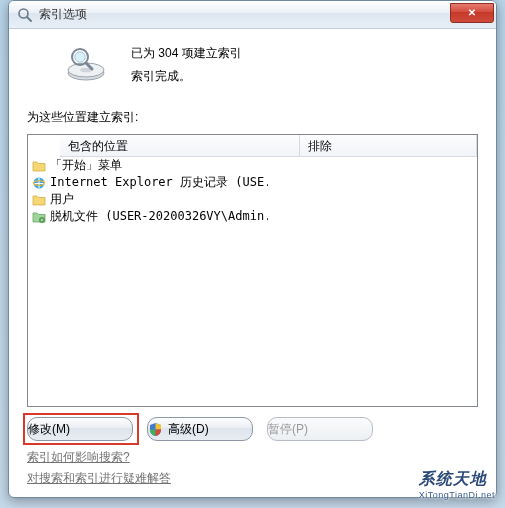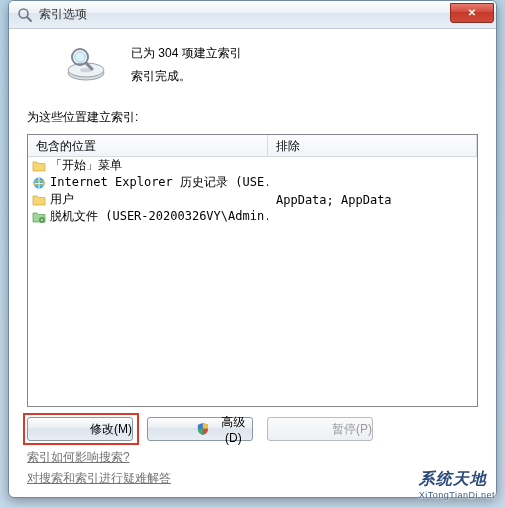--- a/index.html
+++ b/index.html
@@ -51,20 +51,21 @@
 .listbox {
   flex: 1;
   border: 1px solid #828790;
   background: #fff;
   overflow: hidden;
 }
 .list-head {
   display: flex; height: 22px;
   background: linear-gradient(180deg, #fdfdfe 0%, #f1f4f8 100%);
   border-bottom: 1px solid #d6dbe1;
+  margin-left: 32px;
 }
 .list-head .col {
   padding: 3px 8px; border-right: 1px solid #d6dbe1;
 }
 .col-loc { width: 240px; }
 .col-exc { flex: 1; }
 .list-body { }
 .row {
   display: flex; align-items: center; height: 17px;
   font-family: SimSun, monospace; font-size: 12px;
@@ -74,24 +75,24 @@
 .row .c1 { width: 218px; }
 .row .c2 { flex: 1; padding-left: 8px; }
 .row-icon { width: 14px; height: 14px; }
 .buttons {
   display: flex; gap: 14px; margin-top: 10px; margin-bottom: 6px;
 }
 .win-btn {
   width: 106px; height: 24px;
   background: linear-gradient(180deg, #fdfdfe 0%, #eaeef3 45%, #dde4ec 46%, #e8edf3 100%);
   border: 1px solid #8b98a6;
-  border-radius: 3px;
-  display: flex; align-items: center; justify-content: flex-end;
+  border-radius: 10px;
+  display: flex; align-items: center; justify-content: flex-start;
   gap: 5px; cursor: pointer;
-  font-family: SimSun, sans-serif; font-size: 12px; padding-left: 48px;
+  font-family: SimSun, sans-serif; font-size: 12px;
 }
 .win-btn.disabled {
   color: #9a9a9a; border-color: #b5bcc4; cursor: default;
   background: linear-gradient(180deg, #fafbfc, #edf0f3);
 }
 .highlight-box {
   position: absolute;
   border: 2px solid #d73a2a;
   pointer-events: none;
 }
@@ -171,21 +172,20 @@
             <span class="cell c1">Internet Explorer 历史记录 (USE...</span>
             <span class="cell c2"></span>
           </div>
           <div class="row">
             <span class="cell c0">
               <span class="row-icon"><svg viewBox="0 0 14 14">
                   <path d="M1 3h4l1.5 1.5H13v7.5H1z" fill="#f7d774" stroke="#c9a933" stroke-width=".7"></path>
                 </svg></span>
             </span>
             <span class="cell c1">用户</span>
-            <span class="cell c2">AppData; AppData</span>
           </div>
           <div class="row">
             <span class="cell c0">
               <span class="row-icon"><svg viewBox="0 0 14 14">
                   <path d="M1 3h4l1.5 1.5H13v7.5H1z" fill="#9fd49a" stroke="#5a9e54" stroke-width=".7"></path>
                   <circle cx="10" cy="10" r="3" fill="#5a9e54"></circle>
                   <path d="M9.4 8.7v2.6l1.8-1.3z" fill="#fff"></path>
                 </svg></span>
             </span>
             <span class="cell c1">脱机文件 (USER-20200326VY\Admin...</span>

